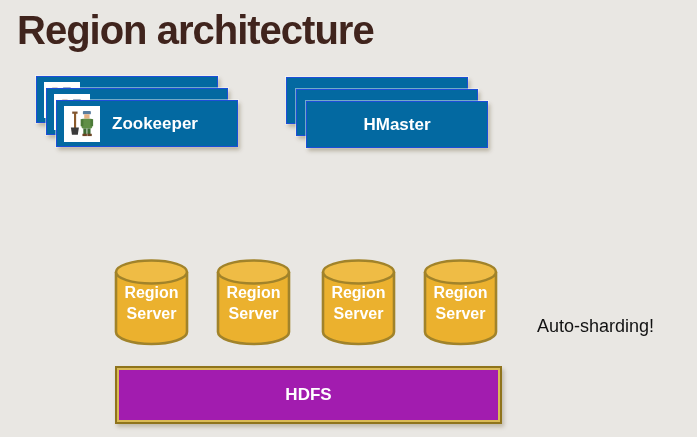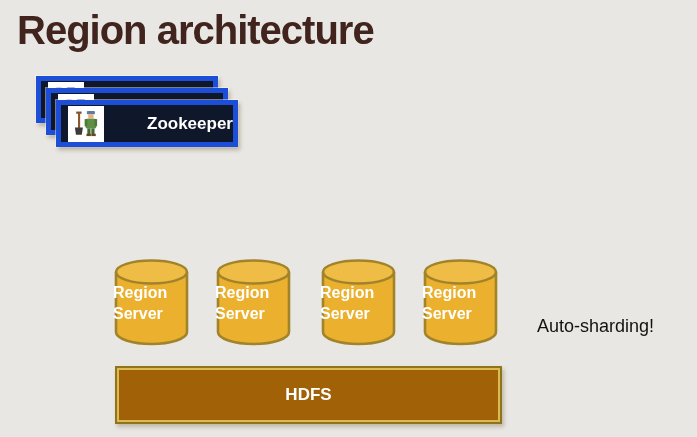--- a/index.html
+++ b/index.html
@@ -19,25 +19,25 @@
     color:#40241D;
     margin:0;
   }
   
   .stack { position:absolute; }
   .stack-zookeeper { left:36px; top:76px; width:203px; height:72px; }
   .stack-hmaster   { left:286px; top:77px; width:203px; height:72px; }
   .card {
     position:absolute;
     width:182px; height:47px;
-    background:#0f172a;
-    border:5px solid #1d4ed8;
+    background:#0369a1;
+    border:1px solid #1d4ed8;
     box-sizing:border-box;
     box-shadow: 2px 3px 4px rgba(95,80,40,0.35), 0 0 0 1px rgba(255,255,255,0.45);
-    display:flex; align-items:center;gap:31px;
+    display:flex; align-items:center;
   }
   .layer-0 { left:0;    top:0;    z-index:1; }
   .layer-1 { left:10px; top:12px; z-index:2; }
   .layer-2 { left:20px; top:24px; z-index:3; }
   .icon-box {
     width:36px; height:36px;
     background:#ffffff;
     margin-left:7px;
     flex:0 0 auto;
     display:flex; align-items:center; justify-content:center;
@@ -48,28 +48,29 @@
   }
   .card-label-center {
     color:#ffffff; font-weight:bold; font-size:17px;
     width:100%; text-align:center;
   }
   
   .cyl { position:absolute; width:77px; height:90px; top:257px; }
   .cyl svg { position:absolute; left:0; top:0; }
   .cyl-label {
     position:absolute; left:0; right:0; top:25px;
+    text-align:center;
     color:#ffffff; font-weight:bold; font-size:16px; line-height:1.32;
   }
   .cyl-label span { display:inline-block; width:62px; }
   
   .hdfs-bar {
     position:absolute; left:115px; top:366px;
     width:387px; height:58px;
-    background:#a16207;
+    background:#a21caf;
     border:2px solid #8F741C;
     box-sizing:border-box;
     box-shadow: inset 0 0 0 2px #D9BA55, 2px 3px 4px rgba(95,80,40,0.3);
     display:flex; align-items:center; justify-content:center;
   }
   .hdfs-label { color:#ffffff; font-weight:bold; font-size:17px; }
   
   .annotation {
     position:absolute; left:537px; top:316px;
     font-size:18px; font-weight:normal; color:#121212;
@@ -137,20 +138,27 @@
           <rect x="19.5" y="23" width="3.6" height="6.5" fill="#3f6b33"></rect>
           <rect x="24" y="23" width="3.6" height="6.5" fill="#3f6b33"></rect>
           <rect x="18.5" y="29" width="5" height="2.6" fill="#6b4423"></rect>
           <rect x="24" y="29" width="5" height="2.6" fill="#6b4423"></rect>
         </svg>
       </div>
       <span class="card-label">Zookeeper</span>
     </div>
   </div>
 
+  <div class="stack stack-hmaster">
+    <div class="card layer-0"></div>
+    <div class="card layer-1"></div>
+    <div class="card layer-2">
+      <span class="card-label-center">HMaster</span>
+    </div>
+  </div>
 
   <div class="cyl" style="left:113px;">
     <svg width="77" height="90" viewBox="0 0 77 90">
       <path d="M3 15 L3 75 A35.5 12 0 0 0 74 75 L74 15" fill="#EBB12E" stroke="#A1832A" stroke-width="2.6"></path>
       <ellipse cx="38.5" cy="15" rx="35.5" ry="11.5" fill="#EFBC45" stroke="#A1832A" stroke-width="2.6"></ellipse>
     </svg>
     <div class="cyl-label"><span>Region Server</span></div>
   </div>
   <div class="cyl" style="left:215px;">
     <svg width="77" height="90" viewBox="0 0 77 90">

